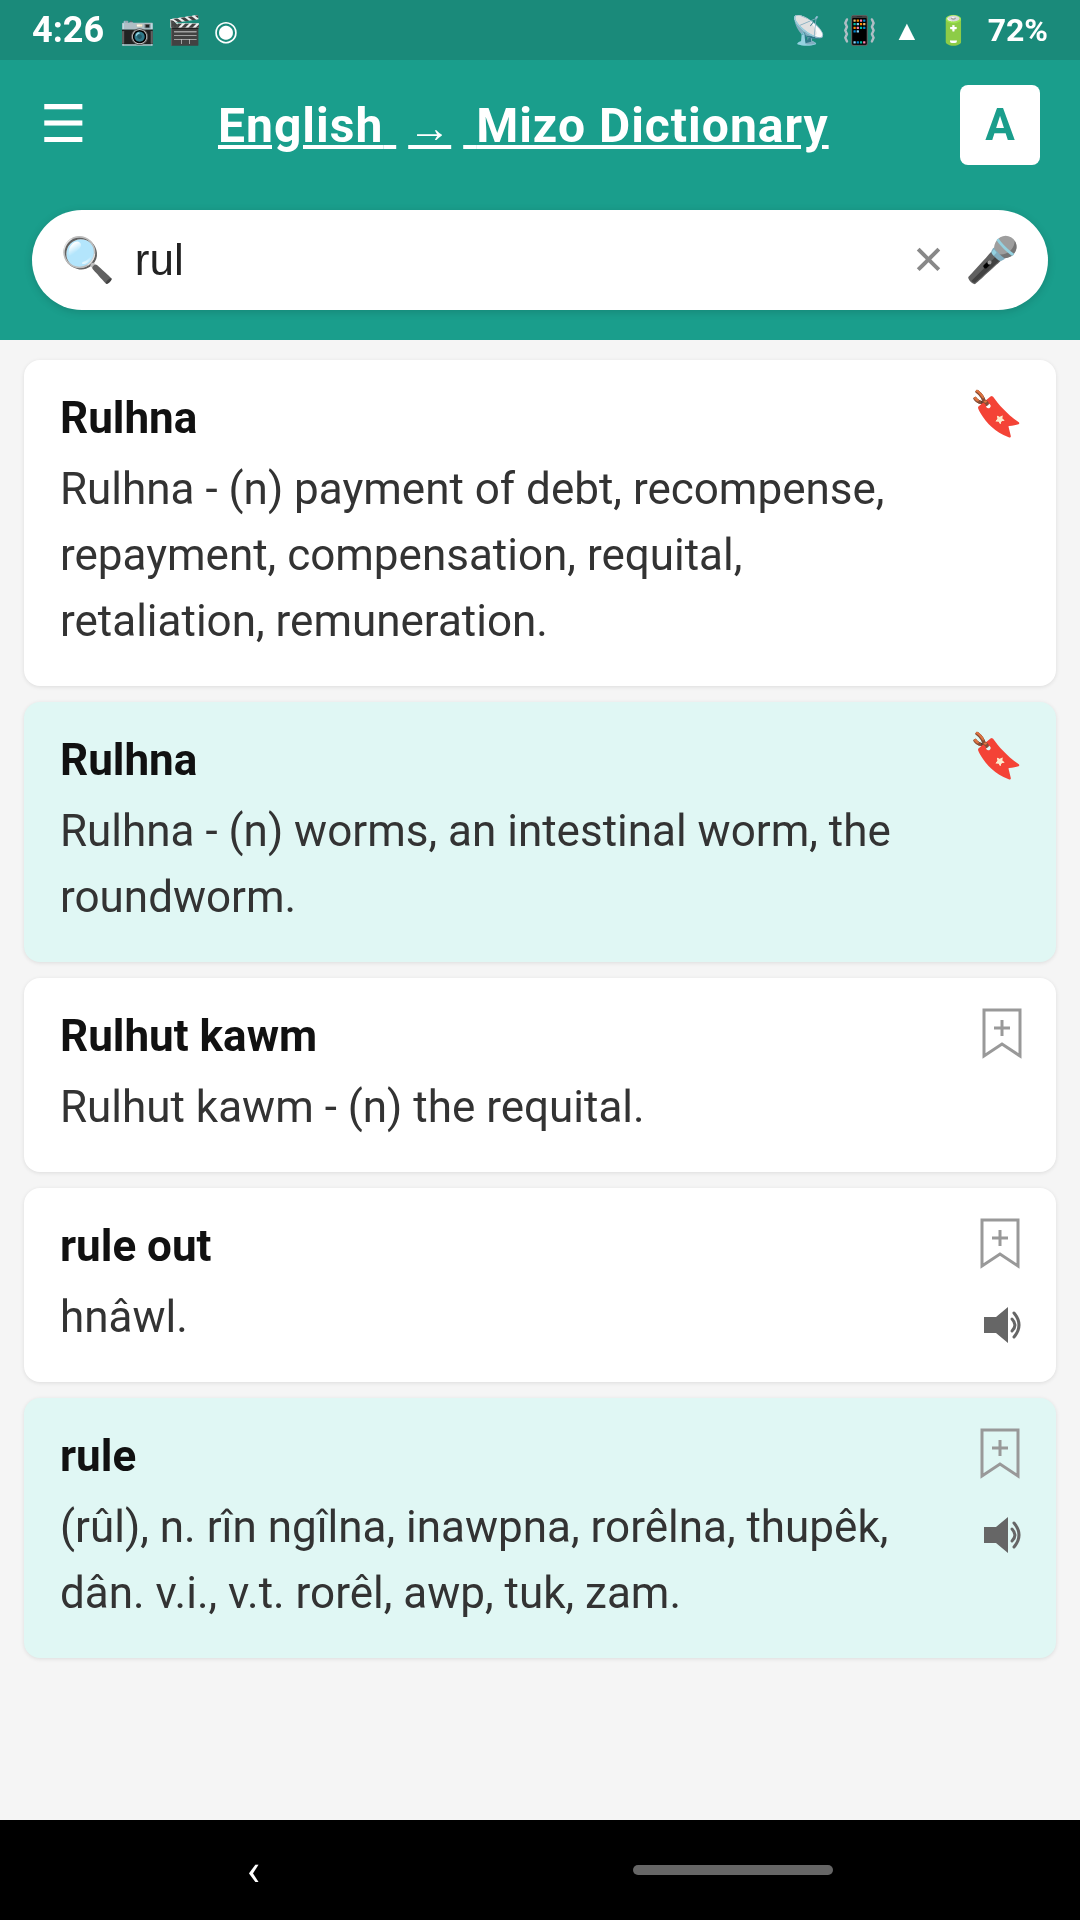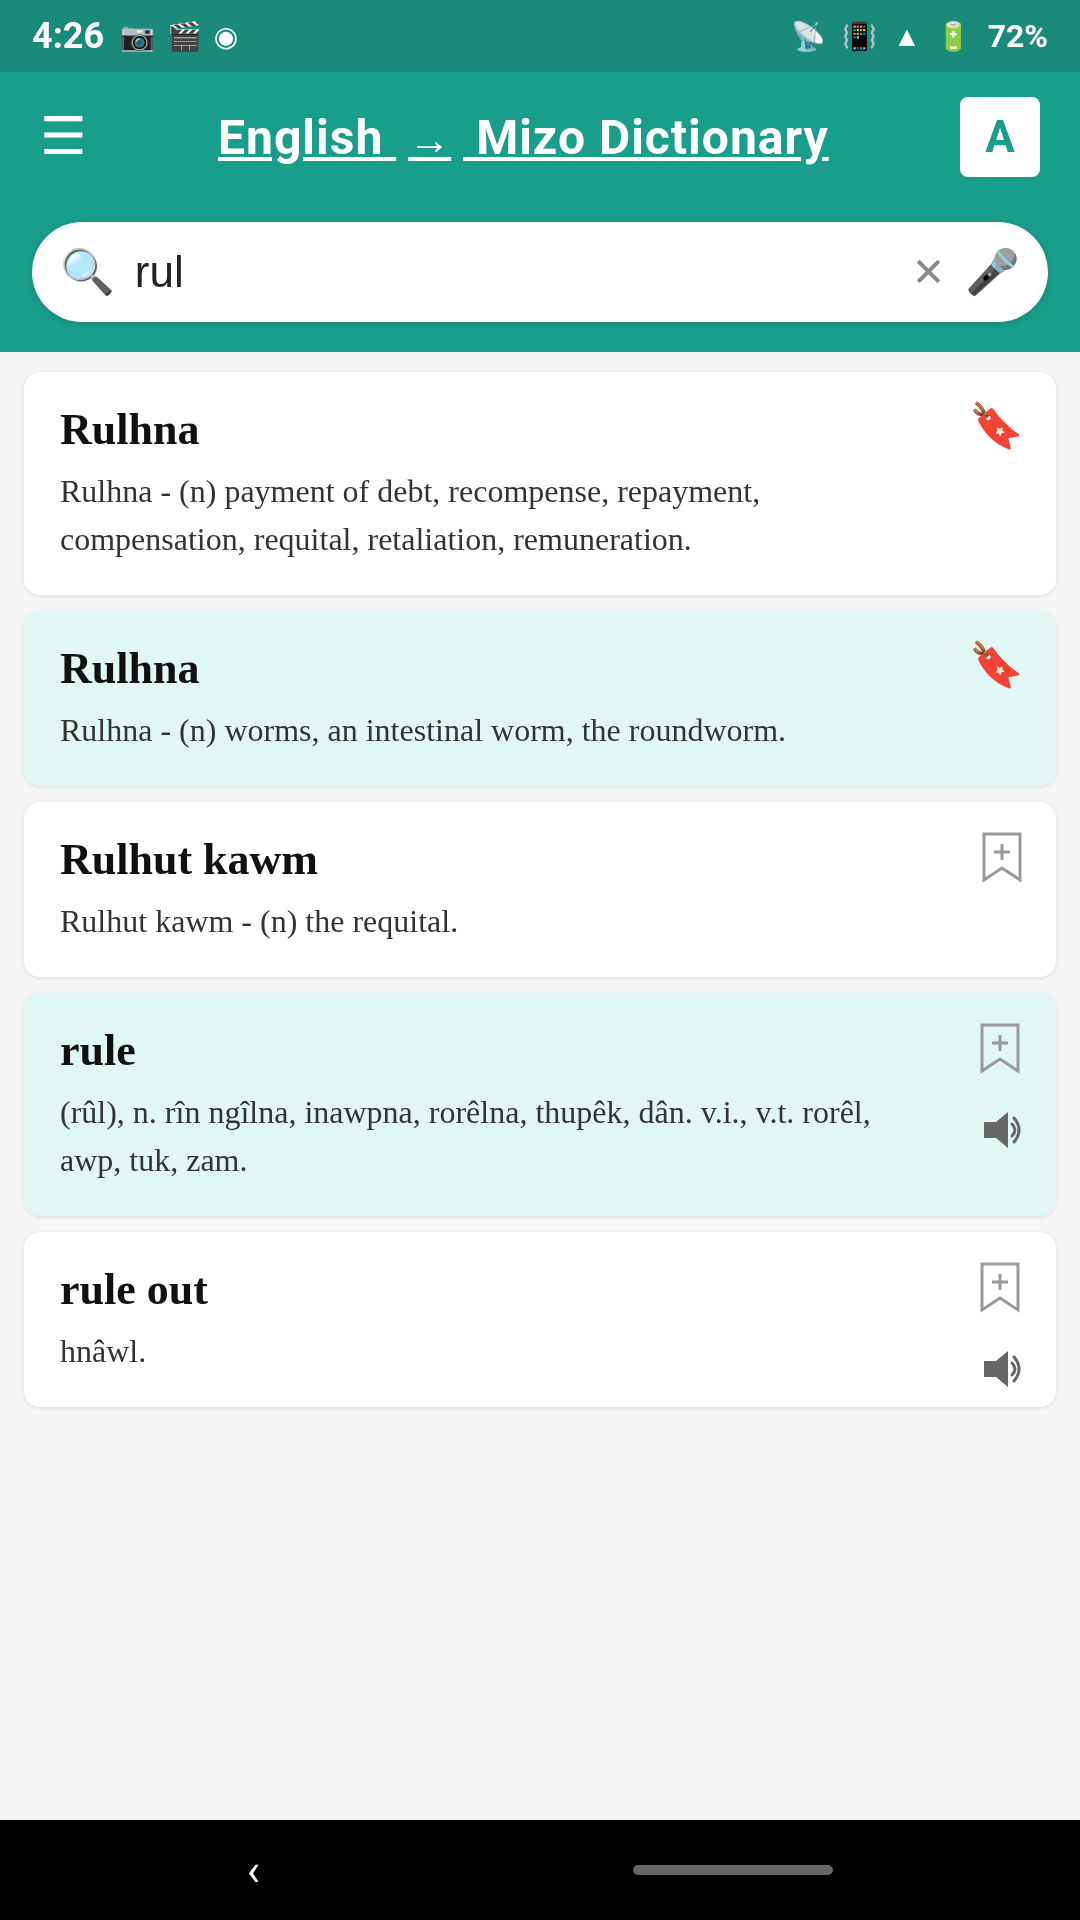--- a/index.html
+++ b/index.html
@@ -10,21 +10,21 @@
       min-height: 1920px;
       background: #f5f5f5;
       font-family: 'Roboto', Arial, sans-serif;
       position: relative;
       overflow-x: hidden;
     }
 
     
     .status-bar {
       background: #1a8a7a;
-      height: 72px;
+      height: 60px;
       display: flex;
       align-items: center;
       justify-content: space-between;
       padding: 0 32px;
     }
     .status-bar-left {
       display: flex;
       align-items: center;
       gap: 16px;
     }
@@ -133,21 +133,20 @@
       cursor: pointer;
       flex-shrink: 0;
     }
 
     
     .results-area {
       padding: 20px 24px;
       display: flex;
       flex-direction: column;
       gap: 16px;
-      font-family: Liberation Serif, serif;
     }
 
     
     .entry-card {
       background: white;
       border-radius: 16px;
       padding: 32px 36px;
       box-shadow: 0 1px 4px rgba(0,0,0,0.1);
       position: relative;
     }
@@ -155,21 +154,21 @@
       background: #e0f7f4;
     }
     .entry-word {
       font-size: 44px;
       font-weight: bold;
       color: #111;
       margin-bottom: 12px;
       padding-right: 80px;
     }
     .entry-definition {
-      font-size: 32px;
+      font-size: 44px;
       color: #333;
       line-height: 1.5;
       padding-right: 80px;
     }
 
     
     .bookmark-area {
       position: absolute;
       top: 28px;
       right: 32px;
@@ -277,39 +276,39 @@
       <div class="entry-word">Rulhut kawm</div>
       <div class="entry-definition">Rulhut kawm - (n) the requital.</div>
       <div class="bookmark-area">
         <span class="bookmark-btn bookmark-outline"><svg width="44" height="54" viewBox="0 0 44 54" fill="none" xmlns="http://www.w3.org/2000/svg">
         <path d="M4 4 H40 V50 L22 38 L4 50 Z" stroke="#999" stroke-width="3" fill="none"></path>
         <line x1="22" y1="14" x2="22" y2="30" stroke="#999" stroke-width="3"></line>
         <line x1="14" y1="22" x2="30" y2="22" stroke="#999" stroke-width="3"></line>
       </svg></span>
       </div>
     </div>
-    <div class="entry-card highlighted">
-      <div class="entry-word">rule</div>
-      <div class="entry-definition">(rûl), n. rîn ngîlna, inawpna, rorêlna, thupêk, dân. v.i., v.t. rorêl, awp, tuk, zam.</div>
+    <div class="entry-card">
+      <div class="entry-word">rule out</div>
+      <div class="entry-definition">hnâwl.</div>
       <div class="bookmark-area">
         <span class="bookmark-btn bookmark-outline"><svg width="44" height="54" viewBox="0 0 44 54" fill="none" xmlns="http://www.w3.org/2000/svg">
         <path d="M4 4 H40 V50 L22 38 L4 50 Z" stroke="#999" stroke-width="3" fill="none"></path>
         <line x1="22" y1="14" x2="22" y2="30" stroke="#999" stroke-width="3"></line>
         <line x1="14" y1="22" x2="30" y2="22" stroke="#999" stroke-width="3"></line>
       </svg></span>
         <span class="sound-btn"><svg width="48" height="48" viewBox="0 0 48 48" fill="none" xmlns="http://www.w3.org/2000/svg">
         <polygon points="8,16 20,16 32,6 32,42 20,32 8,32" fill="#666"></polygon>
         <path d="M36 18 Q42 24 36 30" stroke="#666" stroke-width="3" fill="none" stroke-linecap="round"></path>
         <path d="M38 12 Q48 24 38 36" stroke="#666" stroke-width="3" fill="none" stroke-linecap="round"></path>
       </svg></span>
       </div>
     </div>
-    <div class="entry-card">
-      <div class="entry-word">rule out</div>
-      <div class="entry-definition">hnâwl.</div>
+    <div class="entry-card highlighted">
+      <div class="entry-word">rule</div>
+      <div class="entry-definition">(rûl), n. rîn ngîlna, inawpna, rorêlna, thupêk, dân. v.i., v.t. rorêl, awp, tuk, zam.</div>
       <div class="bookmark-area">
         <span class="bookmark-btn bookmark-outline"><svg width="44" height="54" viewBox="0 0 44 54" fill="none" xmlns="http://www.w3.org/2000/svg">
         <path d="M4 4 H40 V50 L22 38 L4 50 Z" stroke="#999" stroke-width="3" fill="none"></path>
         <line x1="22" y1="14" x2="22" y2="30" stroke="#999" stroke-width="3"></line>
         <line x1="14" y1="22" x2="30" y2="22" stroke="#999" stroke-width="3"></line>
       </svg></span>
         <span class="sound-btn"><svg width="48" height="48" viewBox="0 0 48 48" fill="none" xmlns="http://www.w3.org/2000/svg">
         <polygon points="8,16 20,16 32,6 32,42 20,32 8,32" fill="#666"></polygon>
         <path d="M36 18 Q42 24 36 30" stroke="#666" stroke-width="3" fill="none" stroke-linecap="round"></path>
         <path d="M38 12 Q48 24 38 36" stroke="#666" stroke-width="3" fill="none" stroke-linecap="round"></path>

